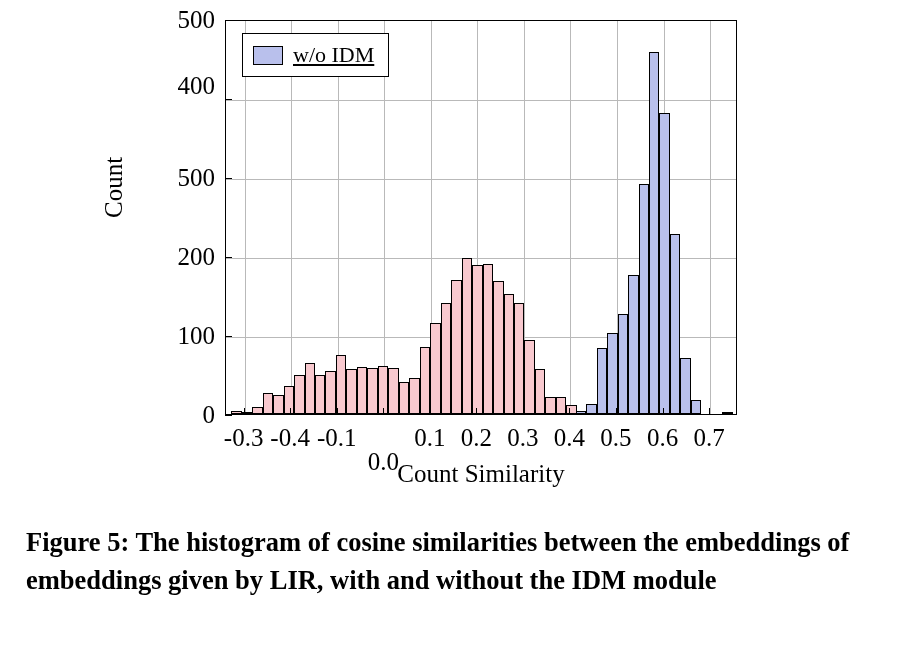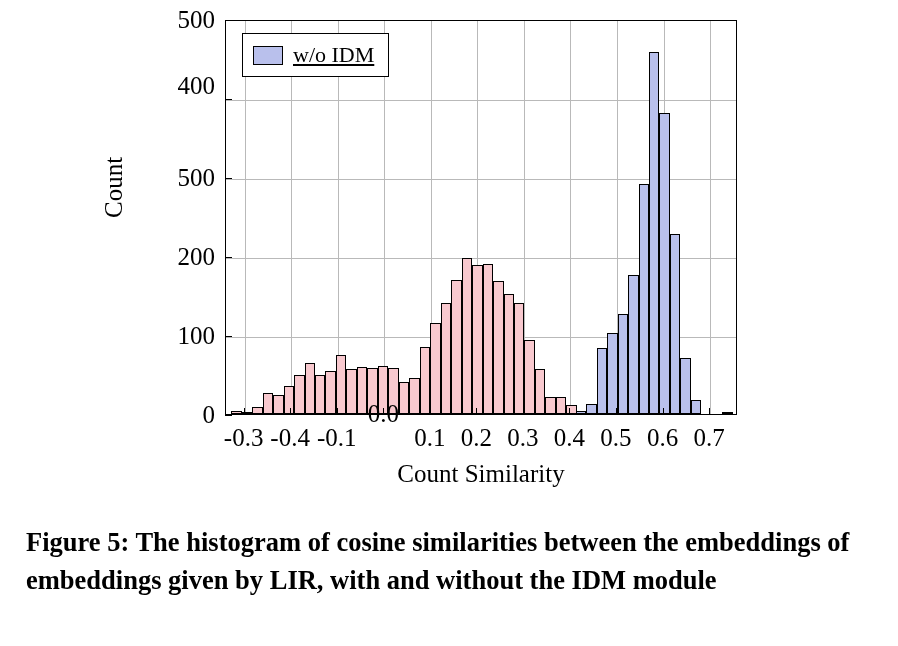--- a/index.html
+++ b/index.html
@@ -241,21 +241,21 @@
     </div>
 
     <div id="ticks-x">
         <div class="tick-x" style="left: 123.618px; top: 400px;"></div>
         <div class="xtick-label" style="left: 123.618px; top: 416px;">-0.3</div>
         <div class="tick-x" style="left: 170.164px; top: 400px;"></div>
         <div class="xtick-label" style="left: 170.164px; top: 416px;">-0.4</div>
         <div class="tick-x" style="left: 216.709px; top: 400px;"></div>
         <div class="xtick-label" style="left: 216.709px; top: 416px;">-0.1</div>
         <div class="tick-x" style="left: 263.255px; top: 400px;"></div>
-        <div class="xtick-label" style="left: 263.255px; top: 392px;">0.0</div>
+        <div class="xtick-label" style="left: 263.255px; top: 440px;">0.0</div>
         <div class="tick-x" style="left: 309.8px; top: 400px;"></div>
         <div class="xtick-label" style="left: 309.8px; top: 416px;">0.1</div>
         <div class="tick-x" style="left: 356.345px; top: 400px;"></div>
         <div class="xtick-label" style="left: 356.345px; top: 416px;">0.2</div>
         <div class="tick-x" style="left: 402.891px; top: 400px;"></div>
         <div class="xtick-label" style="left: 402.891px; top: 416px;">0.3</div>
         <div class="tick-x" style="left: 449.436px; top: 400px;"></div>
         <div class="xtick-label" style="left: 449.436px; top: 416px;">0.4</div>
         <div class="tick-x" style="left: 495.982px; top: 400px;"></div>
         <div class="xtick-label" style="left: 495.982px; top: 416px;">0.5</div>

